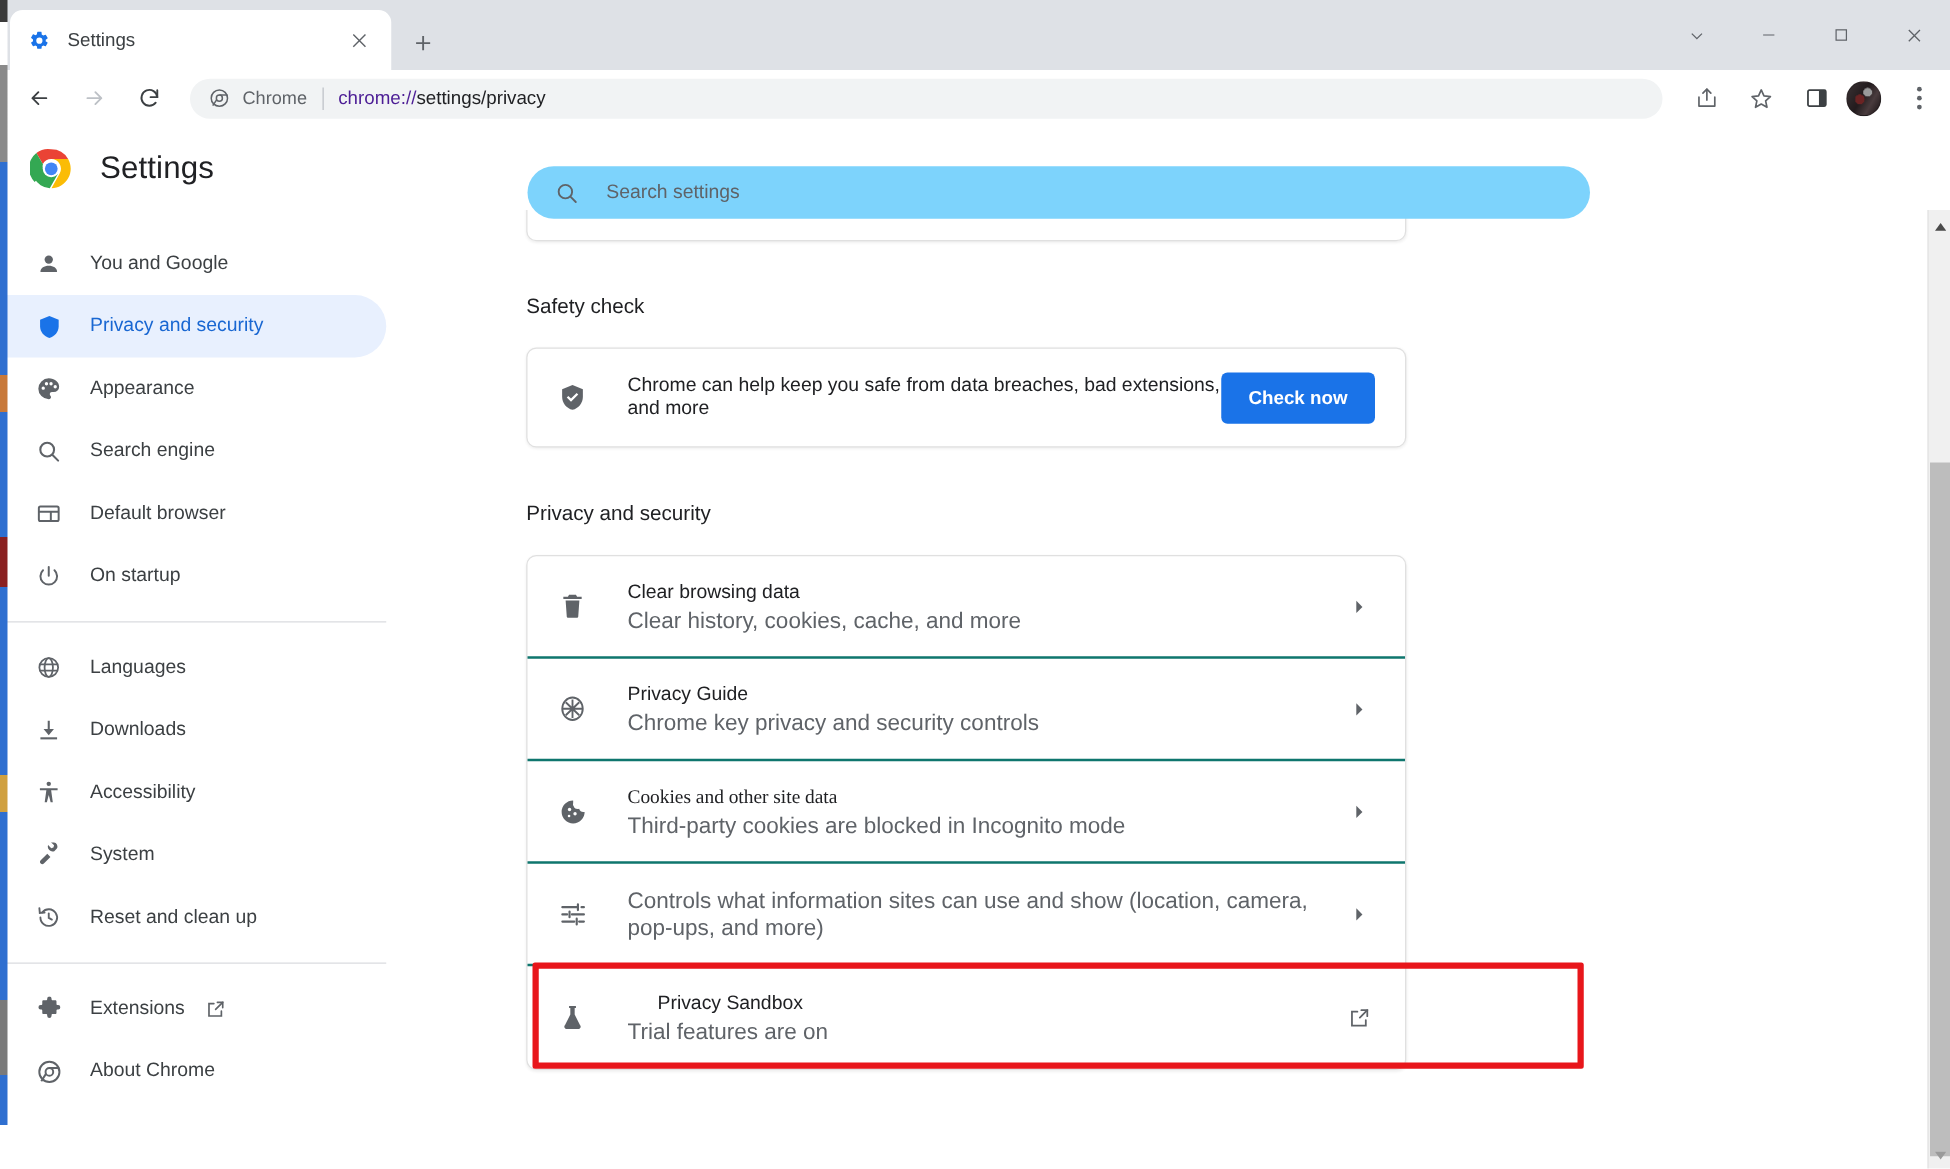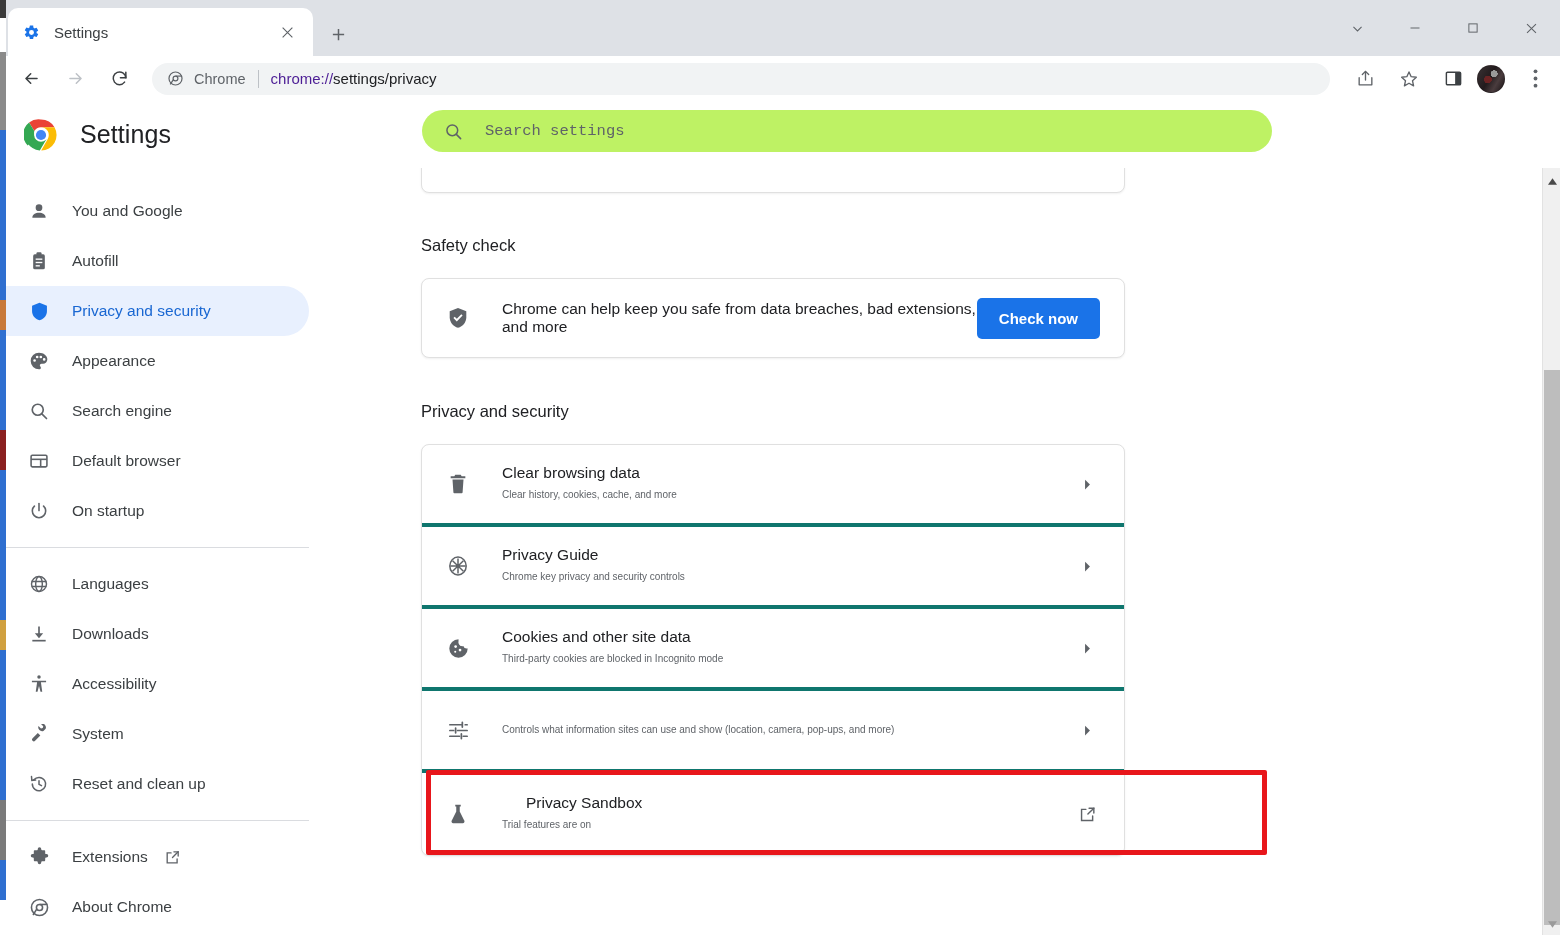--- a/index.html
+++ b/index.html
@@ -142,27 +142,26 @@
   .chrome-logo {
     position: absolute; left: 24px; top: 16px;
     width: 34px; height: 34px;
   }
   .settings-title {
     position: absolute; left: 80px; top: 18px;
     font-size: 25px; color: #202124;
     letter-spacing: .1px;
   }
   .searchbox {
-    position: absolute; left: 422px; top: 8px;
+    position: absolute; left: 422px; top: 31px;
     width: 850px; height: 42px;
-    background: #bef264;
+    background: #7dd3fc;
     border-radius: 21px;
     display: flex; align-items: center;
     padding: 0 22px;
-    font-family: Liberation Mono, monospace;
   }
   .search-ico { margin-right: 22px; color: #5f6368; display:flex; }
   .search-ph { font-size: 15.5px; color: #5f6368; }
 
   
   .content-area {
     position: absolute; left: 0; top: 168px;
     width: 1560px; height: 767px;
     background: #ffffff;
     overflow: hidden;
@@ -223,33 +222,33 @@
   }
   .section-label {
     position: absolute;
     left: 101px;
     font-size: 16.5px; color: #202124;
   }
   .row {
     display: flex; align-items: center;
     min-height: 82px;
     padding: 0 24px 0 24px;
-    border-bottom: 4px solid #0f766e;
+    border-bottom: 2px solid #0f766e;
     position: relative;
   }
   .row:last-child { border-bottom: none; }
   .row-ico {
     width: 24px; height: 24px; flex: 0 0 24px;
     margin-right: 32px;
     display: flex; align-items: center; justify-content: center;
     color: #5f6368;
   }
   .row-text { flex: 1; }
   .row-title { font-size: 15.5px; color: #202124; line-height: 22px; }
-  .row-sub { font-size: 10px; color: #5f6368; line-height: 22px; margin-top: 0; }
+  .row-sub { font-size: 18px; color: #5f6368; line-height: 22px; margin-top: 0; }
   .row-end {
     width: 26px; flex: 0 0 26px;
     display: flex; align-items: center; justify-content: center;
     color: #5f6368;
   }
   .row-single { min-height: 78px; }
   .check-btn {
     background: #1a73e8; color: #ffffff;
     border: none; border-radius: 5px;
     font-size: 15px; font-weight: bold;
@@ -438,32 +437,20 @@
       <div>
         <div class="nav-item">
           <span class="nav-ico">
             <svg width="20" height="20" viewBox="0 0 24 24" fill="#5f6368">
                 <circle cx="12" cy="8" r="4"></circle>
                 <path d="M4 20c0-4 3.6-6 8-6s8 2 8 6z"></path>
               </svg>
           </span>
           <span>You and Google</span>
         </div>
-        <div class="nav-item">
-          <span class="nav-ico">
-            <svg width="20" height="20" viewBox="0 0 24 24" fill="#5f6368">
-                <rect x="5" y="4" width="14" height="18" rx="2"></rect>
-                <rect x="9" y="1.6" width="6" height="4" rx="1.2"></rect>
-                <rect x="8" y="9" width="8" height="1.6" fill="#fff"></rect>
-                <rect x="8" y="13" width="8" height="1.6" fill="#fff"></rect>
-                <rect x="8" y="17" width="5" height="1.6" fill="#fff"></rect>
-              </svg>
-          </span>
-          <span>Autofill</span>
-        </div>
         <div class="nav-item selected">
           <span class="nav-ico">
             <svg width="21" height="21" viewBox="0 0 24 24" fill="#1a73e8">
                 <path d="M12 2 L20.5 5.4 V11.5c0 5.2-3.6 9.4-8.5 10.6C7.1 20.9 3.5 16.7 3.5 11.5V5.4z"></path>
               </svg>
           </span>
           <span>Privacy and security</span>
         </div>
         <div class="nav-item">
           <span class="nav-ico">
@@ -650,21 +637,21 @@
           <span class="row-ico">
             <svg width="23" height="23" viewBox="0 0 24 24" fill="#5f6368">
               <path d="M12 2.4a9.6 9.6 0 109.6 9.6 4 4 0 01-4.6-2.6 4 4 0 01-5-5A9.5 9.5 0 0012 2.4z"></path>
               <circle cx="9" cy="10" r="1.4" fill="#fff"></circle>
                 <circle cx="13.6" cy="13.6" r="1.4" fill="#fff"></circle>
               <circle cx="8.6" cy="15.4" r="1.1" fill="#fff"></circle>
                 <circle cx="14.4" cy="8.2" r="1" fill="#fff"></circle>
             </svg>
           </span>
           <span class="row-text">
-            <span class="row-title" style="display:block;">Cookies and other site data</span>
+            <span class="row-title" style="display:block;font-family:Liberation Serif, serif;">Cookies and other site data</span>
             <span class="row-sub" style="display:block;">Third-party cookies are blocked in Incognito mode</span>
           </span>
           <span class="row-end">
             <svg width="13" height="13" viewBox="0 0 16 16" fill="#5f6368">
                 <path d="M5 2 L11 8 L5 14 Z"></path>
               </svg>
           </span>
         </div>
 
 

